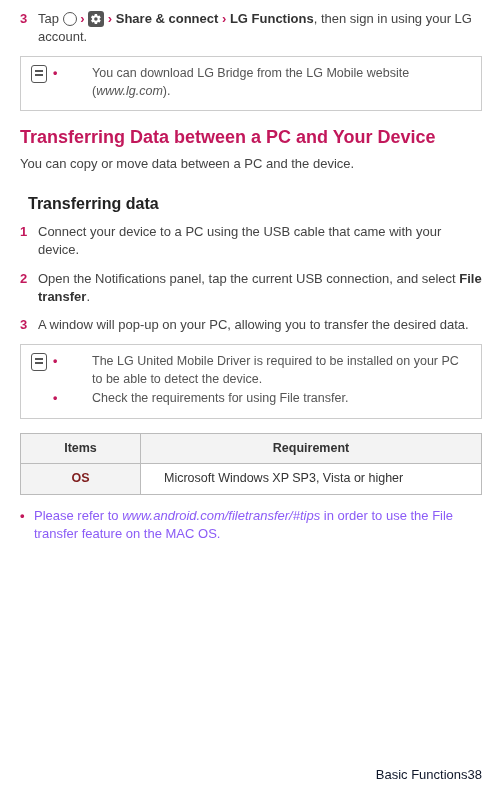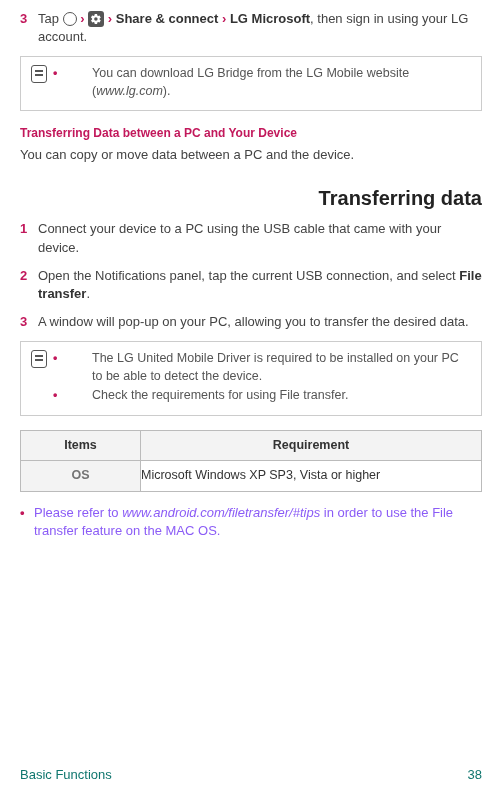--- a/index.html
+++ b/index.html
@@ -62,83 +62,82 @@
   .note-icon-svg::before { top: 4px; }
   .note-icon-svg::after { top: 8px; width: 60%; }
   .note-content { flex: 1; color: #555; }
   .note-item { display: flex; margin-bottom: 2px; }
   .note-dot { width: 12px; flex-shrink: 0; color: #c2185b; font-weight: bold; }
   .note-text { flex: 1; margin-left: 27px; }
   .note-text i, .step-text i { font-style: italic; }
   h2.section {
     color: #c2185b;
     font-weight: 600;
-    font-size: 12px;
+    font-size: 18px;
     margin: 10px 0 4px 0;
   }
   .intro { color: #444; margin-bottom: 20px; }
   h3.subsection {
     color: #222;
     font-weight: 700;
-    font-size: 20px;
+    font-size: 16px;
     margin: 8px 0 8px 8px;
-    text-align: right;
   }
   table.req {
     width: 100%;
     border-collapse: collapse;
     margin: 6px 0 12px 0;
     font-size: 12.5px;
   }
   table.req td, table.req th {
     border: 1px solid #bbb;
-    padding: 6px 0;
+    padding: 6px 23px;
     text-align: left;
   }
   table.req th {
     background: #f3f3f3;
     font-weight: 700;
     text-align: center;
     color: #333;
   }
   table.req td.label {
     background: #f3f3f3;
     font-weight: 700;
     text-align: center;
     width: 120px;
-    color: #737373;
+    color: #7f1d1d;
   }
   .bullet { display: flex; margin-bottom: 6px; }
   .bullet-dot { width: 14px; flex-shrink: 0; color: #c2185b; font-weight: bold; }
   .bullet-text { flex: 1; color: #8b5cf6; }
   .footer {
     position: absolute;
     bottom: 18px; left: 20px; right: 20px;
-    display: flex; justify-content: space-between;
-    color: #0f766e; font-size: 13px;
+    display: flex; justify-content: flex-end;
+    color: #0f172a; font-size: 13px;
   }
 </style>
 </head>
 <body>
 
 <div class="step">
   <div class="step-num">3</div>
   <div class="step-text">
     <span>Tap </span>
     <span class="icon-circle"></span>
     <span class="sep"> › </span>
     <span class="icon-settings">
       <svg viewBox="0 0 24 24">
           <path fill="#fff" d="M19.14,12.94a7,7,0,0,0,.05-.94,7,7,0,0,0-.05-.94l2.11-1.65a.5.5,0,0,0,.12-.64l-2-3.46a.5.5,0,0,0-.61-.22l-2.49,1a7,7,0,0,0-1.63-.94l-.38-2.65A.5.5,0,0,0,13.77,2H9.77a.5.5,0,0,0-.49.42L8.9,5.07a7,7,0,0,0-1.63.94l-2.49-1a.5.5,0,0,0-.61.22l-2,3.46a.5.5,0,0,0,.12.64L4.4,11.06a7,7,0,0,0-.5.94,7,7,0,0,0,.5.94L2.29,14.59a.5.5,0,0,0-.12.64l2,3.46a.5.5,0,0,0,.61.22l2.49-1a7,7,0,0,0,1.63.94l.38,2.65a.5.5,0,0,0,.49.42h4a.5.5,0,0,0,.49-.42l.38-2.65a7,7,0,0,0,1.63-.94l2.49,1a.5.5,0,0,0,.61-.22l2-3.46a.5.5,0,0,0-.12-.64ZM11.77,15.5A3.5,3.5,0,1,1,15.27,12,3.5,3.5,0,0,1,11.77,15.5Z"></path>
         </svg>
     </span>
     <span class="sep"> › </span>
     <b>Share &amp; connect</b>
     <span class="sep"> › </span>
-    <b>LG Microsoft</b><span>, then sign in using your LG account.</span>
+    <b>LG Functions</b><span>, then sign in using your LG account.</span>
   </div>
 </div>
 
 <div class="note-box">
   <div class="note-icon">
       <div class="note-icon-svg"></div>
     </div>
   <div class="note-content">
     <div class="note-item">
       <div class="note-dot">•</div>

